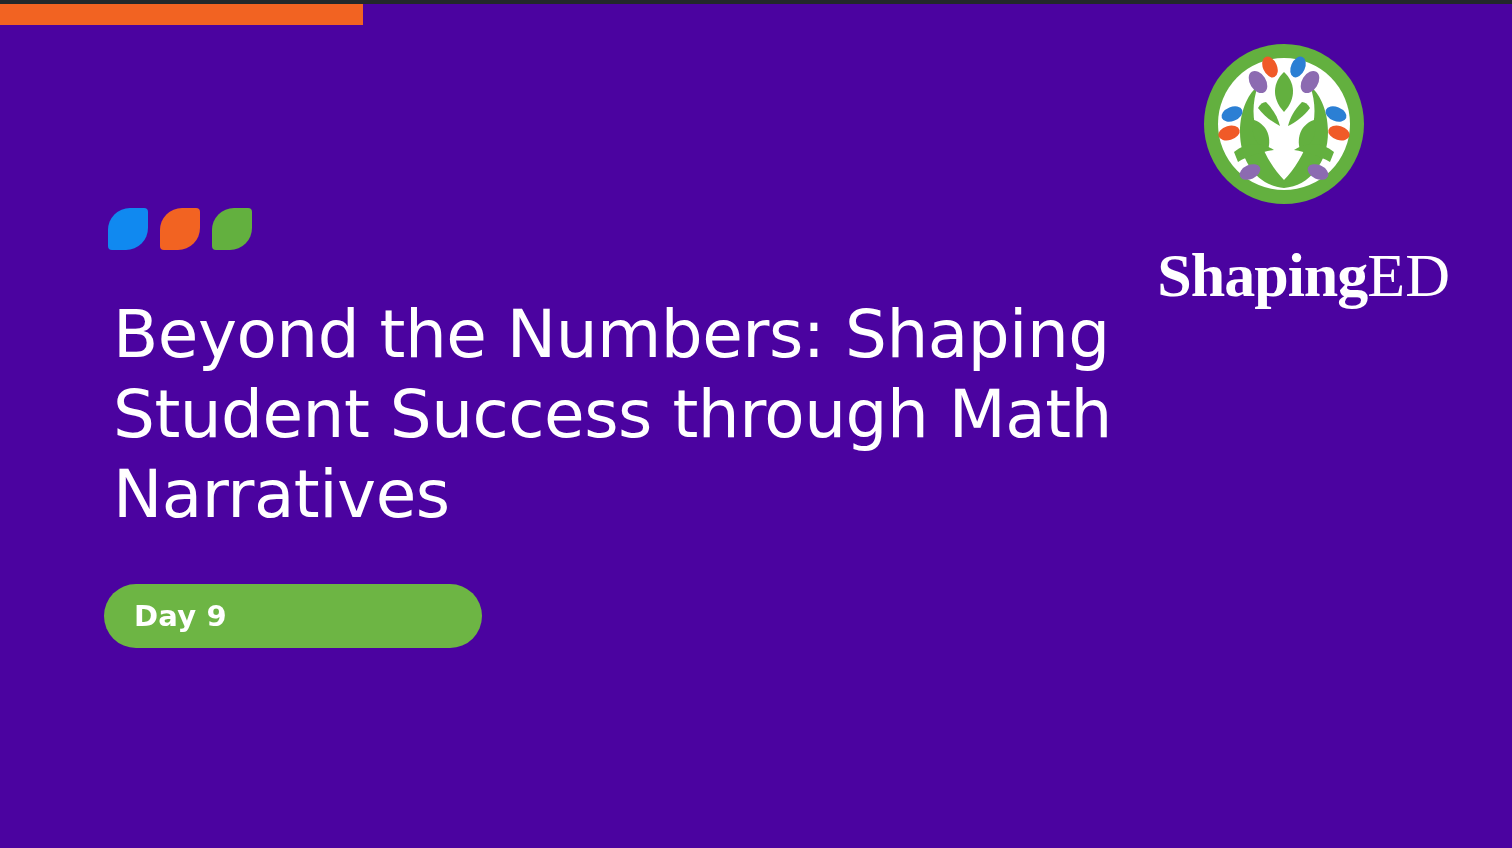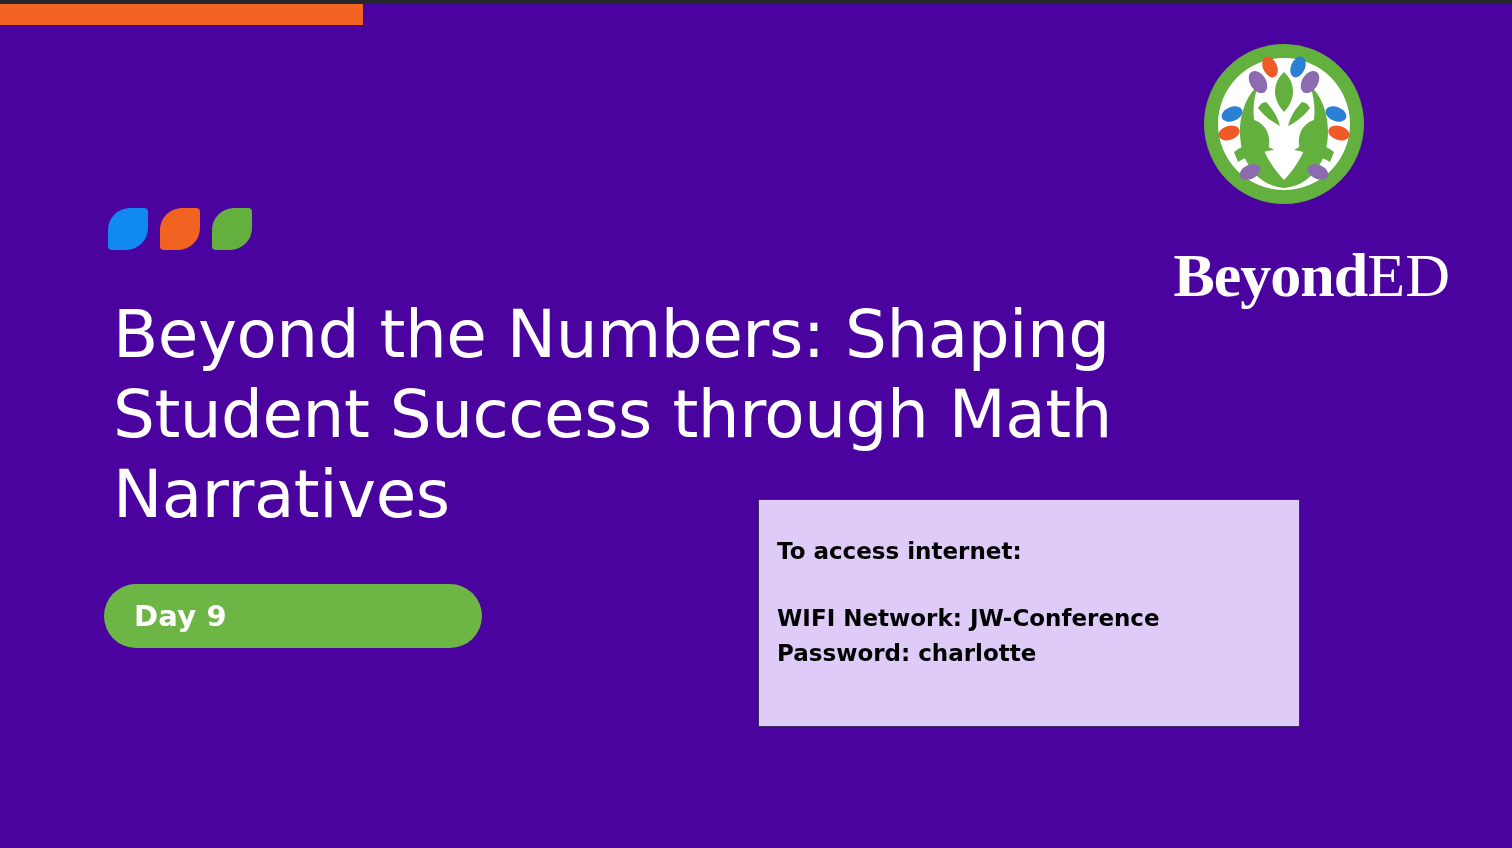--- a/index.html
+++ b/index.html
@@ -200,31 +200,23 @@
         <ellipse cx="102" cy="31" rx="7" ry="11" transform="rotate(24 102 31)" fill="#2B7FD4"></ellipse>
         <ellipse cx="36" cy="78" rx="11" ry="7" transform="rotate(-22 36 78)" fill="#2B7FD4"></ellipse>
         <ellipse cx="140" cy="78" rx="11" ry="7" transform="rotate(22 140 78)" fill="#2B7FD4"></ellipse>
 
         <ellipse cx="62" cy="46" rx="8" ry="12" transform="rotate(-32 62 46)" fill="#8C6BB1"></ellipse>
         <ellipse cx="114" cy="46" rx="8" ry="12" transform="rotate(32 114 46)" fill="#8C6BB1"></ellipse>
         <ellipse cx="54" cy="136" rx="11" ry="7" transform="rotate(-24 54 136)" fill="#8C6BB1"></ellipse>
         <ellipse cx="122" cy="136" rx="11" ry="7" transform="rotate(24 122 136)" fill="#8C6BB1"></ellipse>
       </svg>
     </div>
-    <div id="logo-wordmark"><span id="wordmark-branch">Beyond</span><span id="wordmark-ed">ED</span></div>
+    <div id="logo-wordmark"><span id="wordmark-branch">Shaping</span><span id="wordmark-ed">ED</span></div>
   </div>
 
   <div id="title">Beyond the Numbers: Shaping Student Success through Math Narratives</div>
 
   <div id="day-pill">
     <span id="day-pill-label">Day 9</span>
   </div>
 
-  <div id="wifi-box">
-    <div id="wifi-inner">
-      <div class="wifi-line">To access internet:</div>
-      <div class="wifi-spacer"></div>
-      <div class="wifi-line">WIFI Network: JW-Conference</div>
-      <div class="wifi-line">Password: charlotte</div>
-    </div>
-  </div>
 
 </div>
 
 </body></html>

